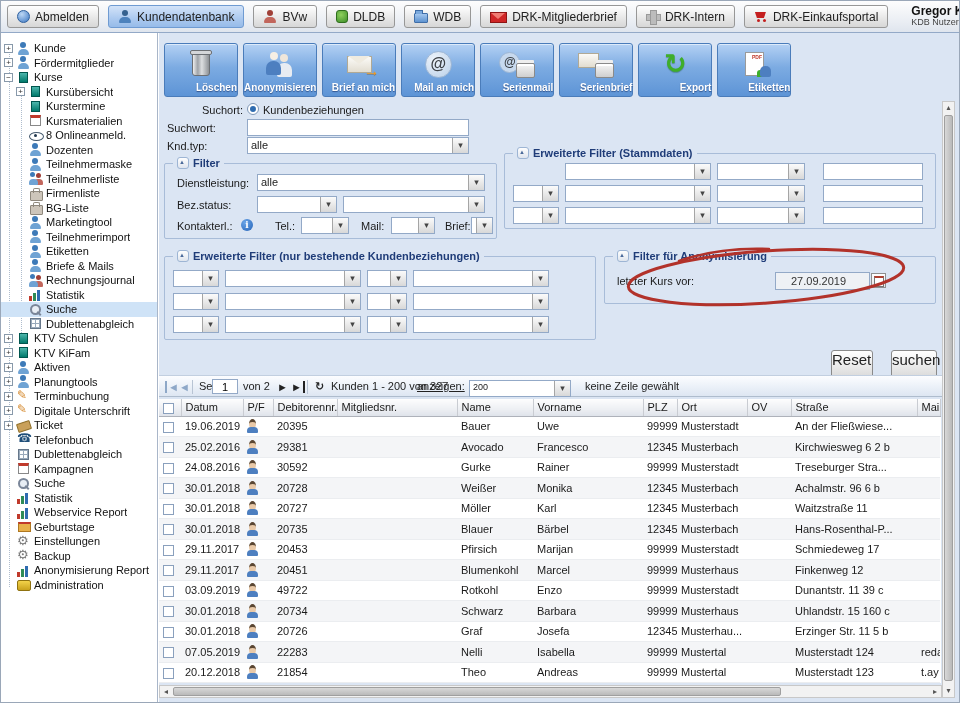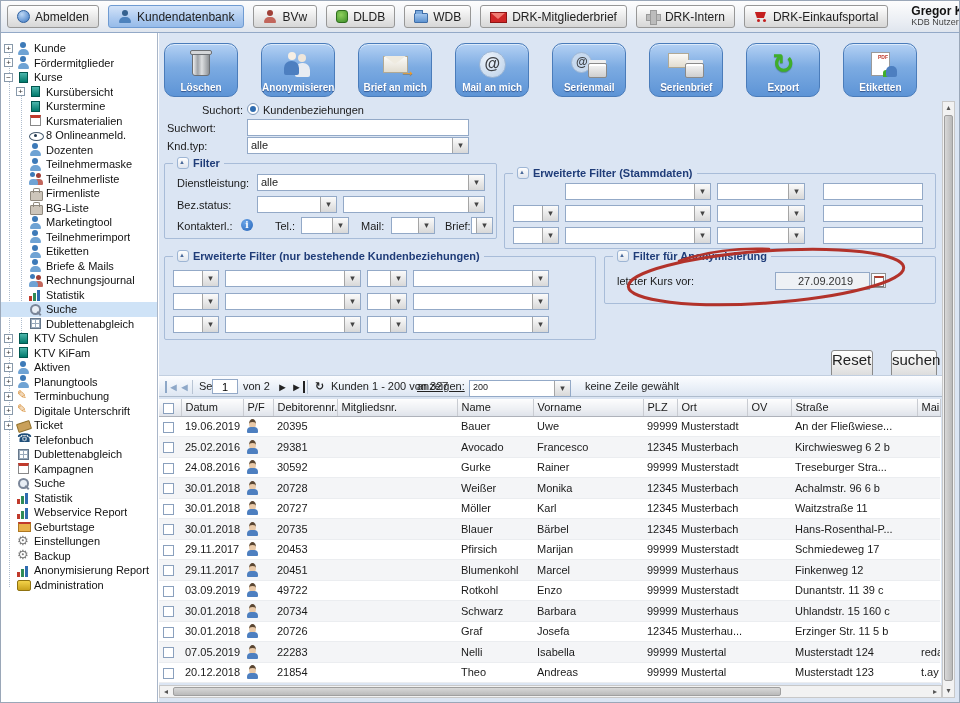--- a/index.html
+++ b/index.html
@@ -65,23 +65,23 @@
   .tic-bag::before { content:""; position:absolute; top:4px; left:1px; width:11px; height:8px; background:#cdc5ba; border:1px solid #8f887d; border-radius:1px; }
   .tic-bag::after  { content:""; position:absolute; top:1px; left:4px; width:5px; height:4px; border:1px solid #8f887d; border-bottom:none; border-radius:2px 2px 0 0; }
   .treeline { position:absolute; border-left:1px dotted #aebccd; width:0; }
 
   
   .main { position:absolute; left:158px; top:32px; right:0; bottom:0; background:#dbe5f3; }
   .lbl { position:absolute; color:#1a1a1a; font-size:11px; }
 
   
   .bigbar { position:absolute; left:5px; top:10px; height:54px; white-space:nowrap; }
-  .bbtn { position:relative; width:74px; height:54px; display:inline-block; vertical-align:top; margin-right:20px;
-    background:linear-gradient(#b4d1f4,#7cabe2 45%,#5d94d6); border:1px solid #4a7cba; border-radius:10px;
-    box-shadow:inset 0 1px 0 rgba(255,255,255,.55); text-align:center; cursor:default; }
+  .bbtn { position:relative; width:74px; height:54px; display:inline-block; vertical-align:top; margin-right:2px;
+    background:linear-gradient(#b4d1f4,#7cabe2 45%,#5d94d6); border:1px solid #4a7cba; border-radius:3px;
+    box-shadow:inset 0 1px 0 rgba(255,255,255,.55); text-align:right; cursor:default; }
   .blabel { position:absolute; bottom:3px; left:0; right:0; color:#fff; font-weight:bold; font-size:10px; text-shadow:0 1px 1px rgba(10,30,80,.55); }
   .bicon { position:absolute; top:4px; left:0; right:0; height:32px; display:flex; align-items:center; justify-content:center; }
   .gi { position:relative; display:inline-block; }
   .gi-trash { width:18px; height:23px; background:linear-gradient(90deg,#ededed,#9fa3a8 30%,#dcdee0 55%,#8d9196); border:1px solid #6b6f74; border-radius:2px 2px 3px 3px; }
   .gi-trash::before { content:""; position:absolute; top:-4px; left:-3px; right:-3px; height:3px; background:#d4d6d9; border:1px solid #6b6f74; border-radius:2px; }
   .gi-anon { width:28px; height:26px; }
   .gi-anon::before { content:""; position:absolute; top:1px; left:4px; width:8px; height:8px; border-radius:50%; background:#f7efe4; box-shadow:10px 2px 0 #efe6da; }
   .gi-anon::after  { content:""; position:absolute; top:10px; left:0; width:15px; height:14px; border-radius:7px 7px 2px 2px; background:#4d7fc0; box-shadow:11px 2px 0 #e8ecf2; }
   .gi-letter { width:25px; height:17px; background:linear-gradient(#fbfaf7,#e2ddd0); border:1px solid #b0a globalization; border:1px solid #b0a995; }
   .gi-letter::before { content:""; position:absolute; top:-1px; left:0; border-left:11.5px solid transparent; border-right:11.5px solid transparent; border-top:8px solid #efebe0; }
@@ -105,21 +105,21 @@
   .selbox::after { content:"▾"; position:absolute; right:0; top:0; bottom:0; width:15px; background:linear-gradient(#fbfbfb,#d8d8d8); border-left:1px solid #a5a5a5; color:#444; font-size:9px; text-align:center; line-height:15px; }
   .radio { position:absolute; width:12px; height:12px; border-radius:50%; background:#fff; border:1px solid #7f98b8; }
   .radio::after { content:""; position:absolute; top:2px; left:2px; width:6px; height:6px; border-radius:50%; background:#2f6cb0; }
   .fset { position:absolute; border:1px solid #a8bcd8; border-radius:2px; }
   .fset-title { position:absolute; top:-7px; left:8px; background:#dbe5f3; padding:0 4px; color:#1f3c78; font-weight:bold; font-size:11px; white-space:nowrap; }
   .colbtn { display:inline-block; width:12px; height:12px; background:linear-gradient(#fefefe,#dfe5ee); border:1px solid #9db5d4; border-radius:3px; vertical-align:-2px; margin-right:4px; position:relative; }
   .colbtn::before { content:"▲"; position:absolute; left:1px; top:1px; font-size:6px; color:#4a6a9a; }
   .info { position:absolute; width:12px; height:12px; border-radius:50%; background:radial-gradient(circle at 35% 30%,#6aa5e8,#2463b8); }
   .info::before { content:"i"; position:absolute; left:0; right:0; top:0; text-align:center; color:#fff; font:bold 9px/12px "DejaVu Serif",serif; }
   .gbtn { position:absolute; height:32px; background:linear-gradient(#ffffff,#e6e6e6 60%,#d4d4d4); border:1px solid #8a8a8a; border-radius:3px; font-size:15px; color:#222; text-align:left; line-height:18px; cursor:default; }
-  .datebox { position:absolute; height:18px; background:#eef1f5; border:1px solid #93a9c7; font-size:11px; color:#333; line-height:16px; padding-left:22px; }
+  .datebox { position:absolute; height:18px; background:#eef1f5; border:1px solid #93a9c7; font-size:11px; color:#333; line-height:16px; padding-left:15px; }
   .calbtn { position:absolute; width:15px; height:15px; background:linear-gradient(#fff,#e4e4e4); border:1px solid #8f8f8f; }
   .calbtn::before { content:""; position:absolute; top:2px; left:2px; width:8px; height:8px; background:#fff; border:1px solid #777; border-top:2px solid #b04030; }
   .redcircle { position:absolute; pointer-events:none; z-index:5; }
 
   
   .pager { position:absolute; left:0; top:342px; width:783px; height:22px; background:linear-gradient(#fcfdff,#dde6f2); border-top:1px solid #c2cfe0; border-bottom:1px solid #aebccd; }
   .pager > span { position:absolute; top:4px; font-size:11px; color:#222; }
   .parrow { color:#2f6cb0; font-size:10px; top:5px !important; }
   .parrow.dim { color:#8ea8c8; }
   .pbar-l { border-left:2px solid currentColor; padding-left:1px; }
@@ -527,21 +527,21 @@
       <span class="info" style="left:76px; top:55px;"></span>
       <span class="lbl" style="left:110px; top:56px;">Tel.:</span>
       <span class="selbox" style="left:136px; top:53px; width:48px;"></span>
       <span class="lbl" style="left:196px; top:56px;">Mail:</span>
       <span class="selbox" style="left:226px; top:53px; width:44px;"></span>
       <span class="lbl" style="left:280px; top:56px;">Brief:</span>
 
       <span class="selbox" style="left:306px; top:53px; width:22px;"></span>
     </div>
 
-    <div class="fset" style="left:345px; top:140px; width:432px; height:76px;text-decoration:underline;">
+    <div class="fset" style="left:345px; top:120px; width:432px; height:76px;text-decoration:underline;">
       <span class="fset-title"><span class="colbtn"></span><span>Erweiterte Filter (Stammdaten)</span></span>
       <span class="selbox" style="left:60px; top:9px;  width:146px;"></span>
       <span class="selbox" style="left:212px;top:9px;  width:88px;"></span>
       <input class="inp" style="left: 318px; top: 9px; width: 100px;">
       <span class="selbox" style="left:8px;  top:31px; width:46px;"></span>
       <span class="selbox" style="left:60px; top:31px; width:146px;"></span>
       <span class="selbox" style="left:212px;top:31px; width:88px;"></span>
       <input class="inp" style="left: 318px; top: 31px; width: 100px;">
       <span class="selbox" style="left:8px;  top:53px; width:46px;"></span>
       <span class="selbox" style="left:60px; top:53px; width:146px;"></span>

